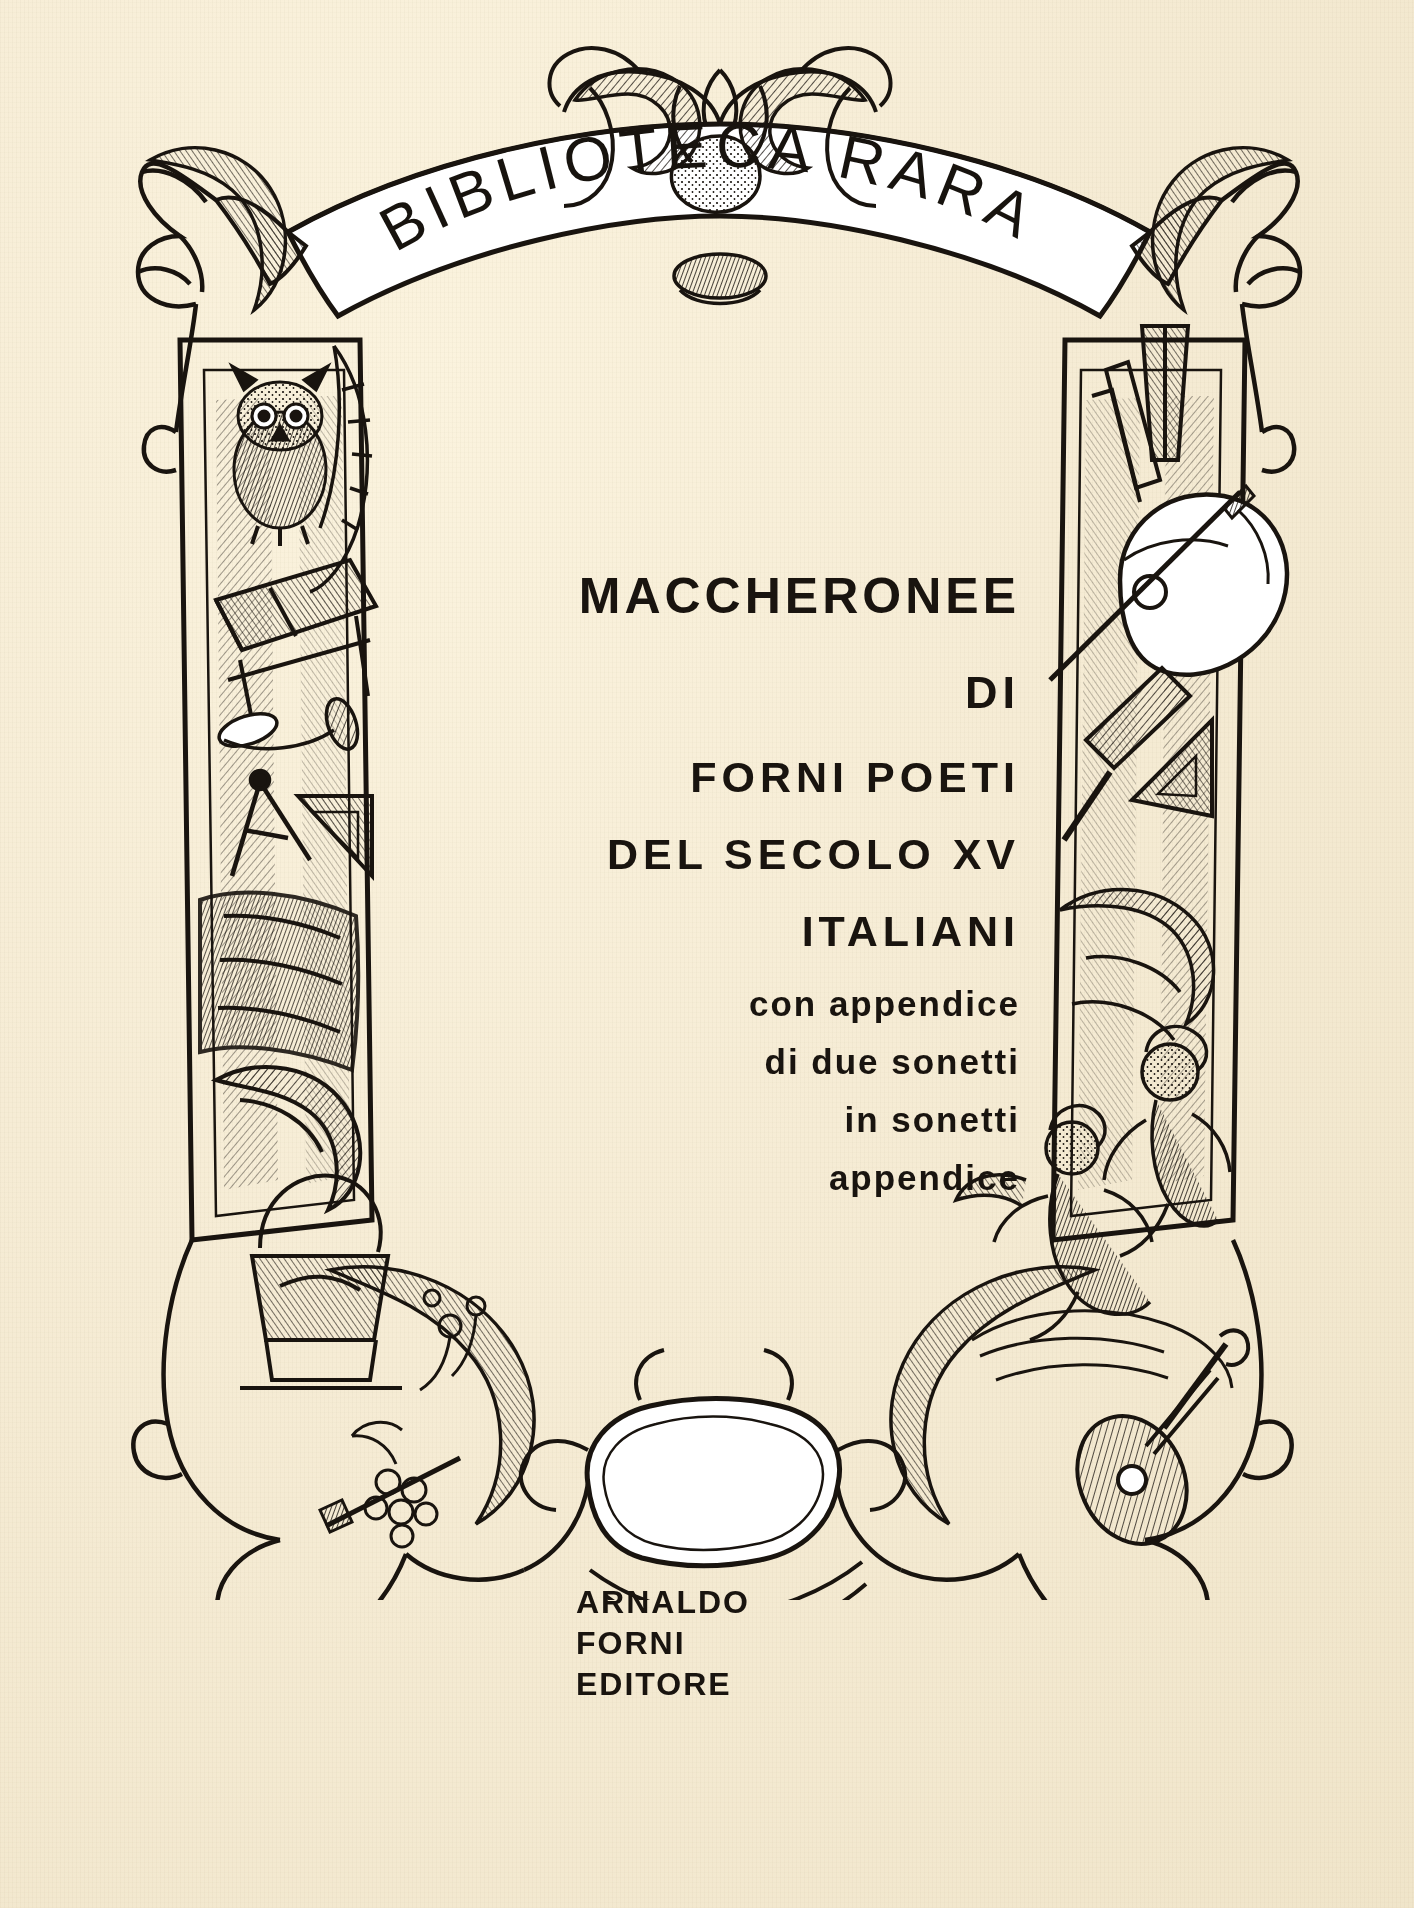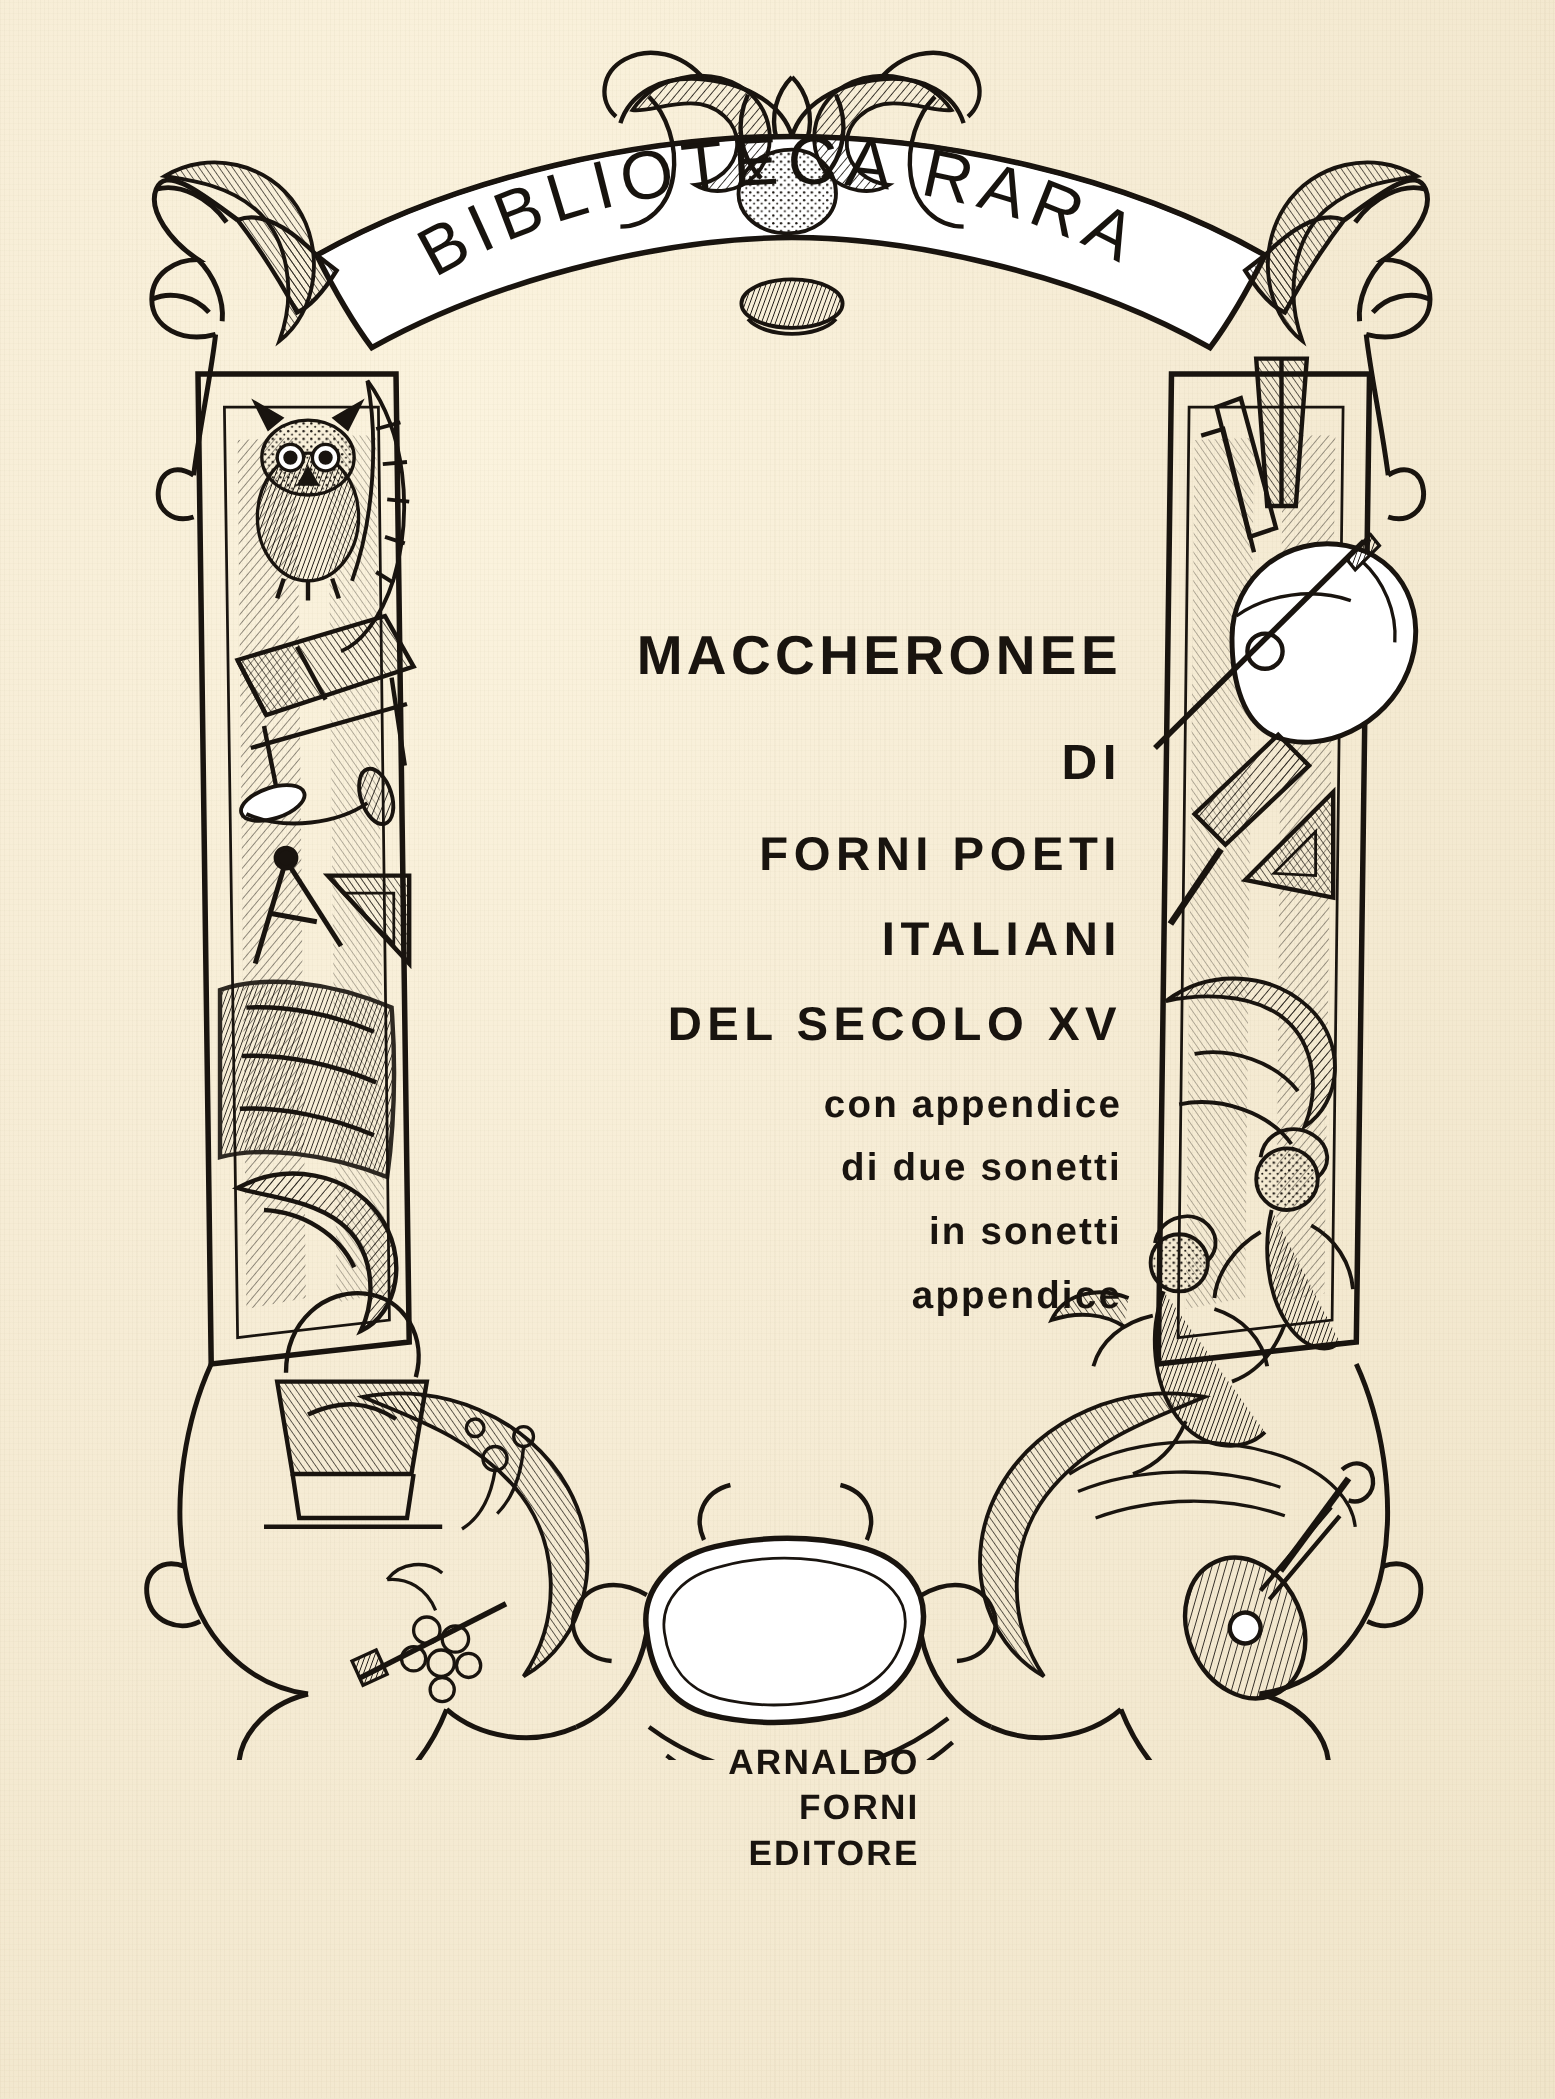--- a/index.html
+++ b/index.html
@@ -96,21 +96,21 @@
     margin-bottom: 18px;
   }
   .t-sub:last-child { margin-bottom: 0; }
 
   
   #publisher {
     position: absolute;
     left: 576px;
     top: 1582px;
     width: 260px;
-    text-align: right;
+    text-align: left;
     color: #19140f;
     font-family: "Liberation Sans", sans-serif;
     font-weight: 700;
     font-size: 32px;
     letter-spacing: 2px;
     line-height: 1.28;
   }
 </style>
 </head>
 <body>
@@ -454,22 +454,22 @@
     </defs>
     <text class="banner-text">
       <textPath href="#bannerArc" startOffset="50%" text-anchor="middle">BIBLIOTECA RARA</textPath>
     </text>
   </svg>
 
   <div id="title-block">
     <div class="t-main">MACCHERONEE</div>
     <div class="t-di">DI</div>
     <div class="t-line">FORNI POETI</div>
+    <div class="t-line">DEL SECOLO XV</div>
     <div class="t-line">ITALIANI</div>
-    <div class="t-line">DEL SECOLO XV</div>
     <div class="t-sub">con appendice</div>
     <div class="t-sub">di due sonetti</div>
     <div class="t-sub">in sonetti</div>
     <div class="t-sub">appendice</div>
   </div>
 
   <div id="publisher">
     <div>ARNALDO</div>
     <div>FORNI</div>
     <div>EDITORE</div>

